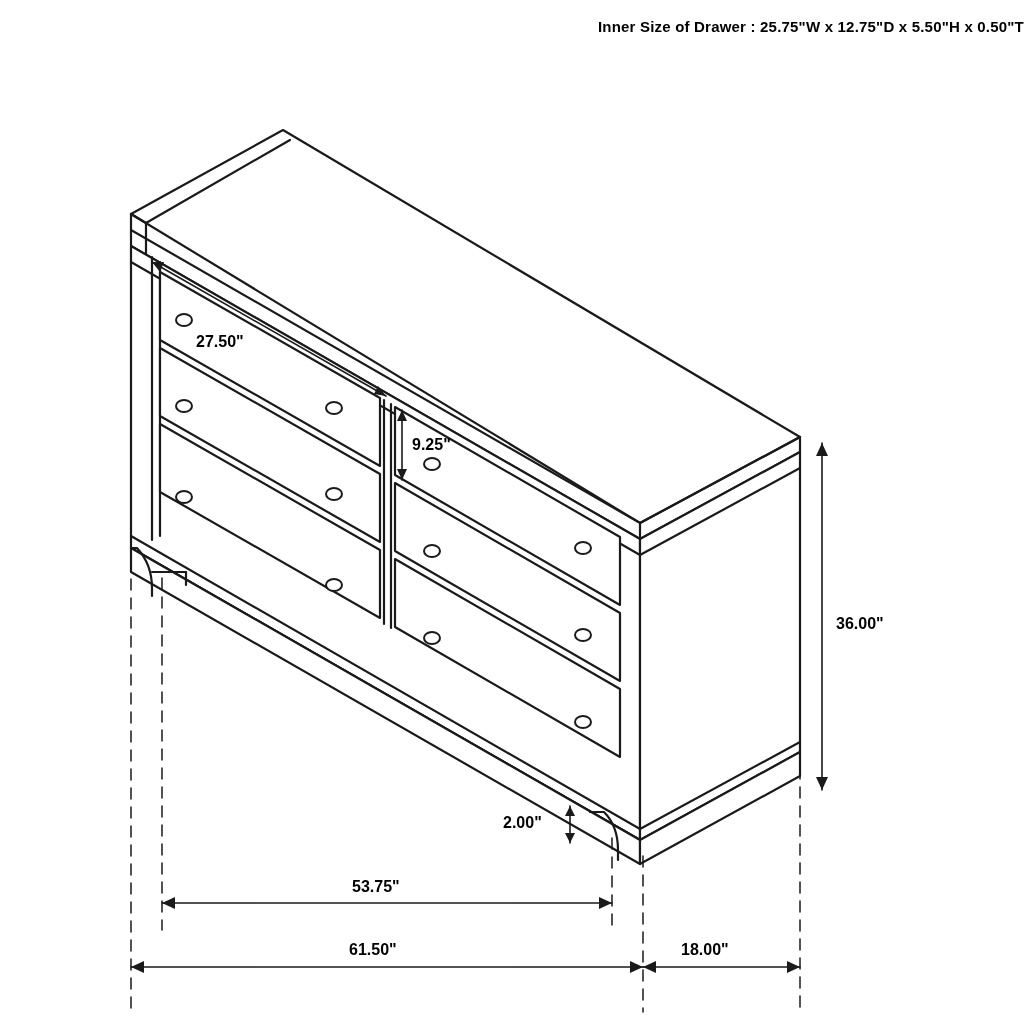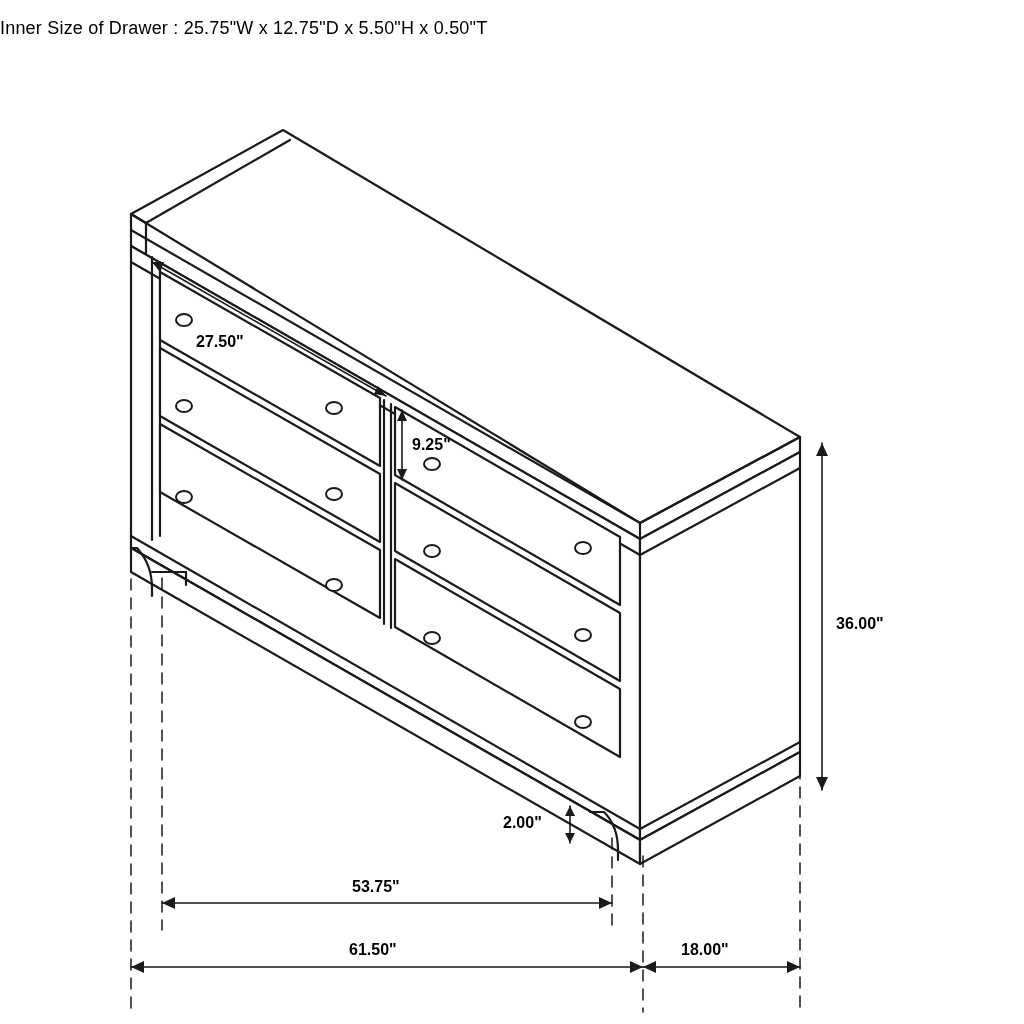--- a/index.html
+++ b/index.html
@@ -20,23 +20,23 @@
     left: 0;
     top: 0;
     width: 1024px;
     height: 1024px;
   }
   .title {
     position: absolute;
     top: 18px;
     left: 0;
     width: 1024px;
-    text-align: left;
-    font-size: 18px;
-    font-weight: normal;
+    text-align: right;
+    font-size: 15px;
+    font-weight: bold;
     letter-spacing: 0.2px;
   }
   svg {
     position: absolute;
     left: 0;
     top: 0;
   }
   .dim-label {
     position: absolute;
     font-size: 16px;

